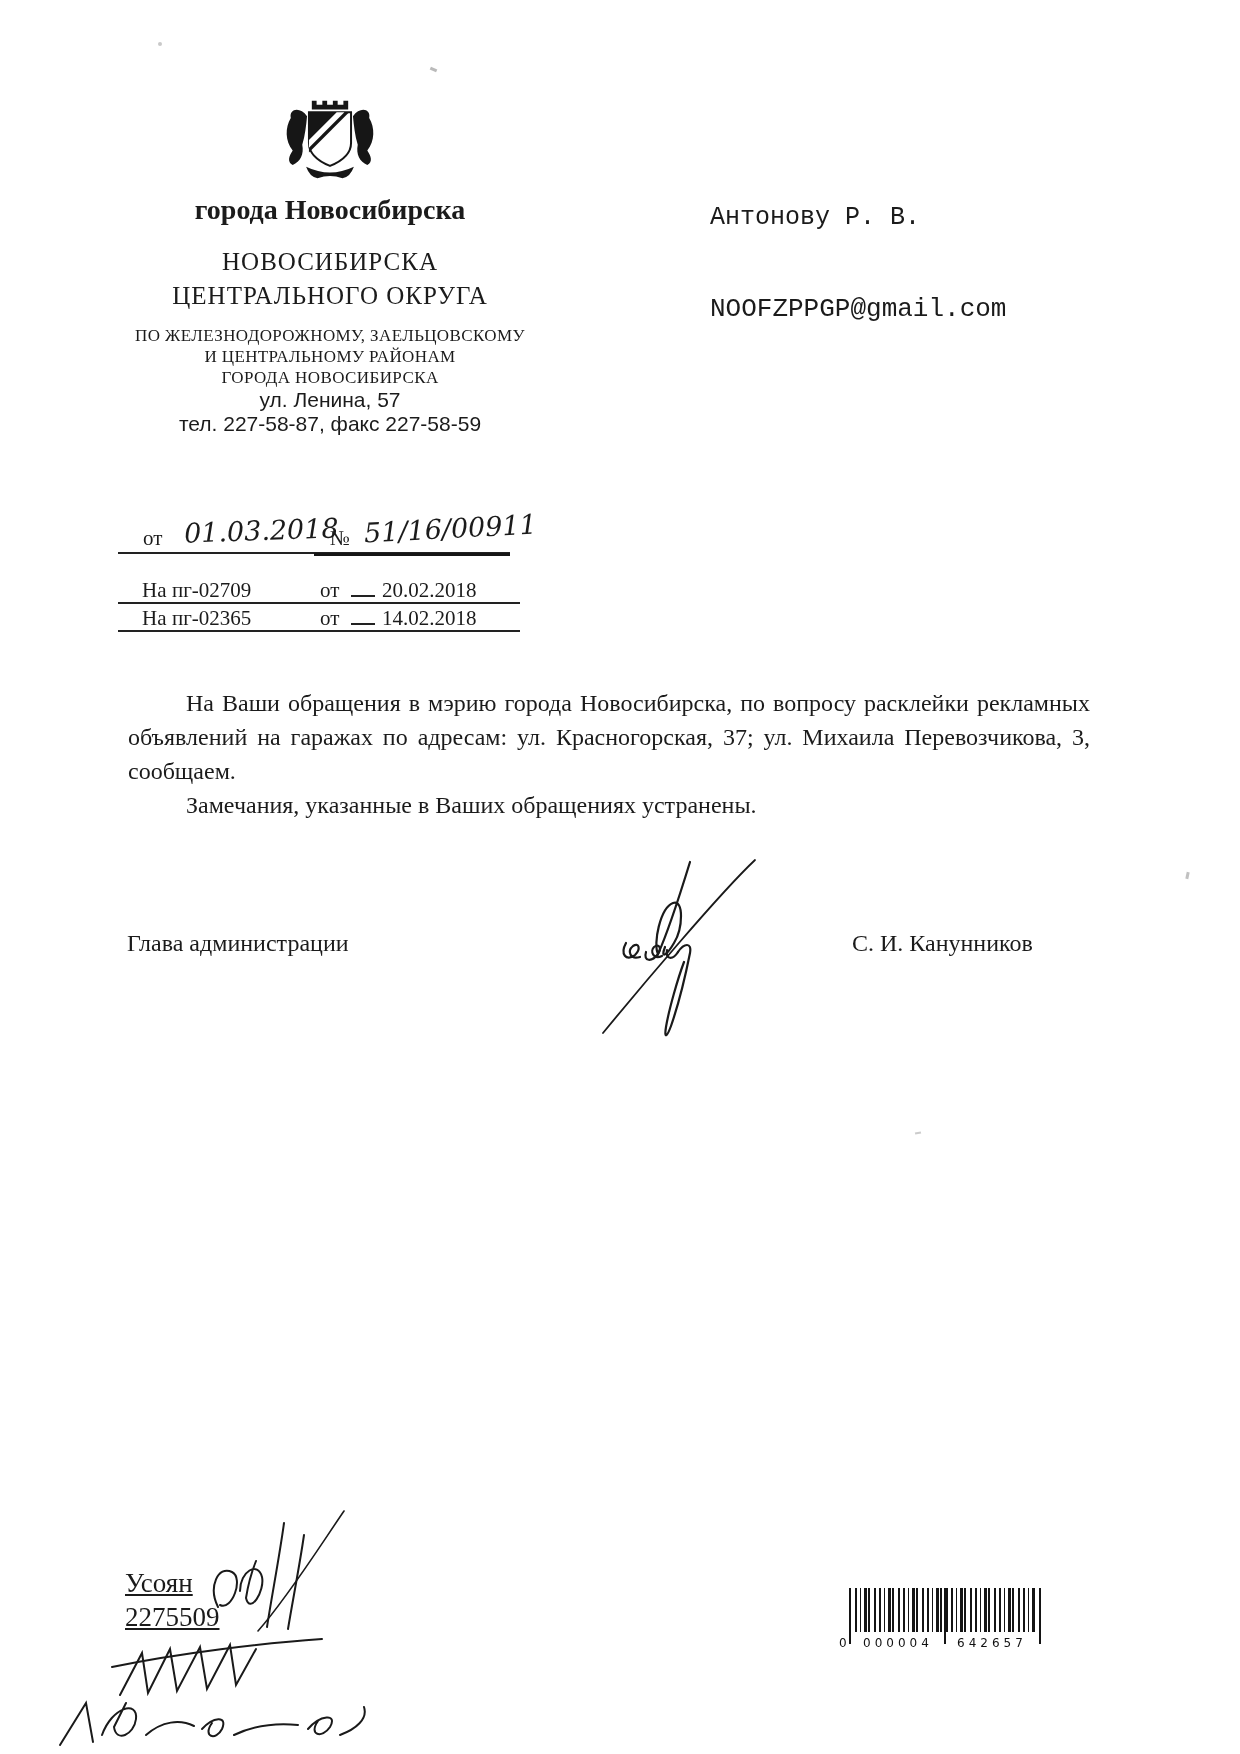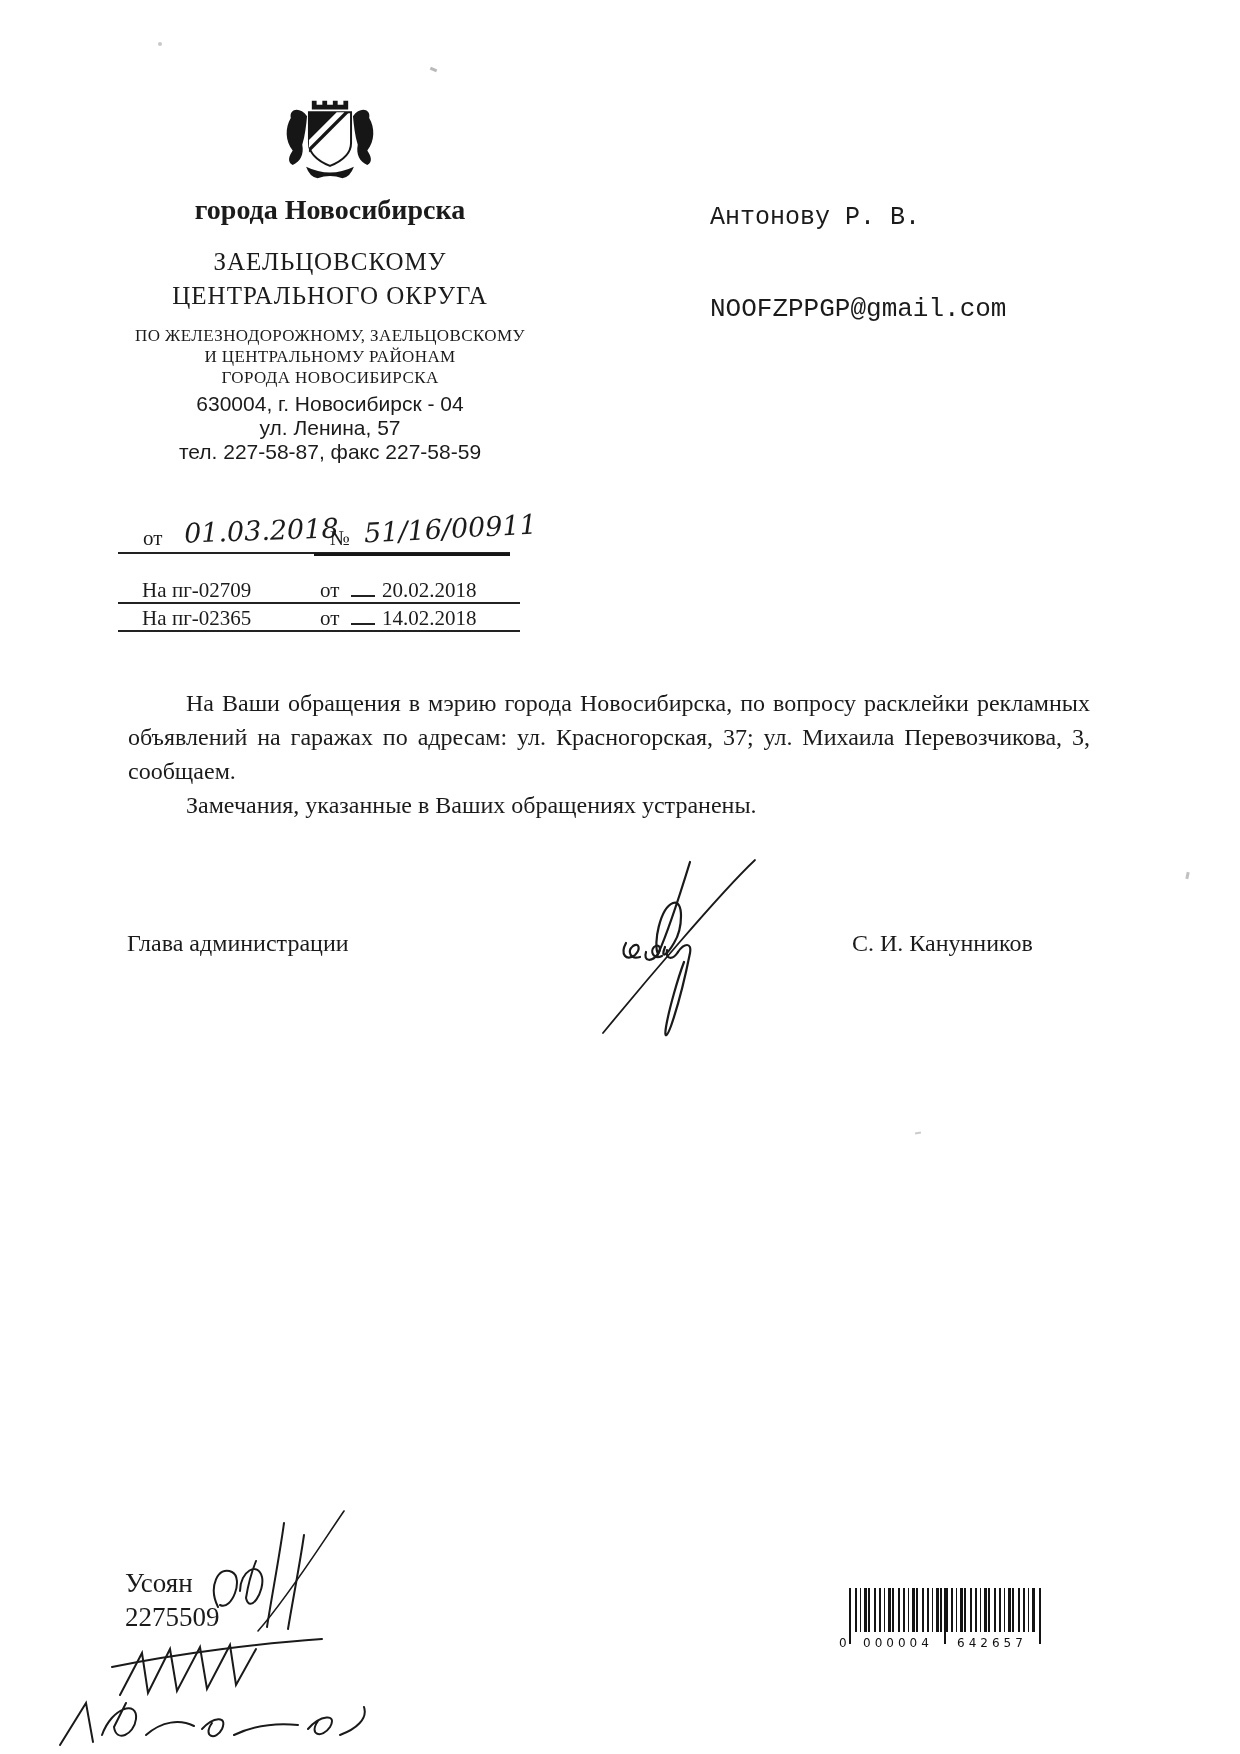--- a/index.html
+++ b/index.html
@@ -52,21 +52,21 @@
   
   .body{position:absolute;left:128px;top:686px;width:962px;font-size:24px;line-height:34px;text-align:justify;}
   .body p{margin:0;text-indent:58px;}
 
   
   .sign-title{position:absolute;left:127px;top:930px;font-size:24px;}
   .sign-name{position:absolute;left:852px;top:930px;font-size:24px;}
   .signature{position:absolute;left:570px;top:848px;width:235px;height:205px;}
 
   
-  .exec{position:absolute;left:125px;top:1566px;font-size:27px;line-height:34px;}
+  .exec{position:absolute;left:125px;top:1566px;font-size:27px;line-height:34px;text-decoration:underline;}
   .scribbles{position:absolute;left:50px;top:1495px;width:340px;height:259px;}
 
   
   .barcode{position:absolute;left:845px;top:1588px;width:200px;height:72px;
            font-family:"DejaVu Sans",sans-serif;}
   .bars{position:absolute;left:10px;right:10px;top:0;height:44px;
         background:repeating-linear-gradient(90deg,
           #141414 0 2px,#fff 2px 5px,#141414 5px 6px,#fff 6px 9px,
           #141414 9px 12px,#fff 12px 13px,#141414 13px 15px,#fff 15px 19px,
           #141414 19px 21px,#fff 21px 24px);}
@@ -93,26 +93,25 @@
     <svg class="coat" viewBox="0 0 110 92" aria-hidden="true">
       <path d="M36 13 V4 h5 v4 h6 V4 h5 v4 h6 V4 h5 v4 h6 V4 h5 v9 Z" fill="#161616"></path>
       <path d="M31 20 C24 10 12 12 14 22 C8 32 8 46 16 56 C12 62 10 68 16 71 C24 68 28 60 26 50 C29 40 30 30 31 20 Z" fill="#161616"></path>
       <path d="M79 20 C86 10 98 12 96 22 C102 32 102 46 94 56 C98 62 100 68 94 71 C86 68 82 60 84 50 C81 40 80 30 79 20 Z" fill="#161616"></path>
       <path d="M33 16 H77 V48 Q77 63 55 72 Q33 63 33 48 Z" fill="#ffffff" stroke="#161616" stroke-width="2"></path>
       <path d="M33 16 H75 L33 58 Z" fill="#161616"></path>
       <path d="M70 16 L33 53 L33 45 L62 16 Z" fill="#ffffff"></path>
       <path d="M30 73 Q55 85 80 73 Q76 84 68 85 Q55 80 42 85 Q34 84 30 73 Z" fill="#161616"></path>
     </svg>
     <div class="org2">города Новосибирска</div>
-    <div class="dept1">ЗАЕЛЬЦОВСКОМУ</div>
+    <div class="dept1">НОВОСИБИРСКА</div>
     <div class="dept2">ЦЕНТРАЛЬНОГО ОКРУГА</div>
     <div class="sub first">ПО ЖЕЛЕЗНОДОРОЖНОМУ, ЗАЕЛЬЦОВСКОМУ</div>
     <div class="sub">И ЦЕНТРАЛЬНОМУ РАЙОНАМ</div>
     <div class="sub">ГОРОДА НОВОСИБИРСКА</div>
-    <div class="addr first">630004, г. Новосибирск - 04</div>
     <div class="addr">ул. Ленина, 57</div>
     <div class="addr">тел. 227-58-87, факс 227-58-59</div>
   </div>
 
   <div class="addressee">
     <div class="addr-name">Антонову Р. В.</div>
     <div class="addr-email">NOOFZPPGP@gmail.com</div>
   </div>
 
   <div class="outgoing-row">

